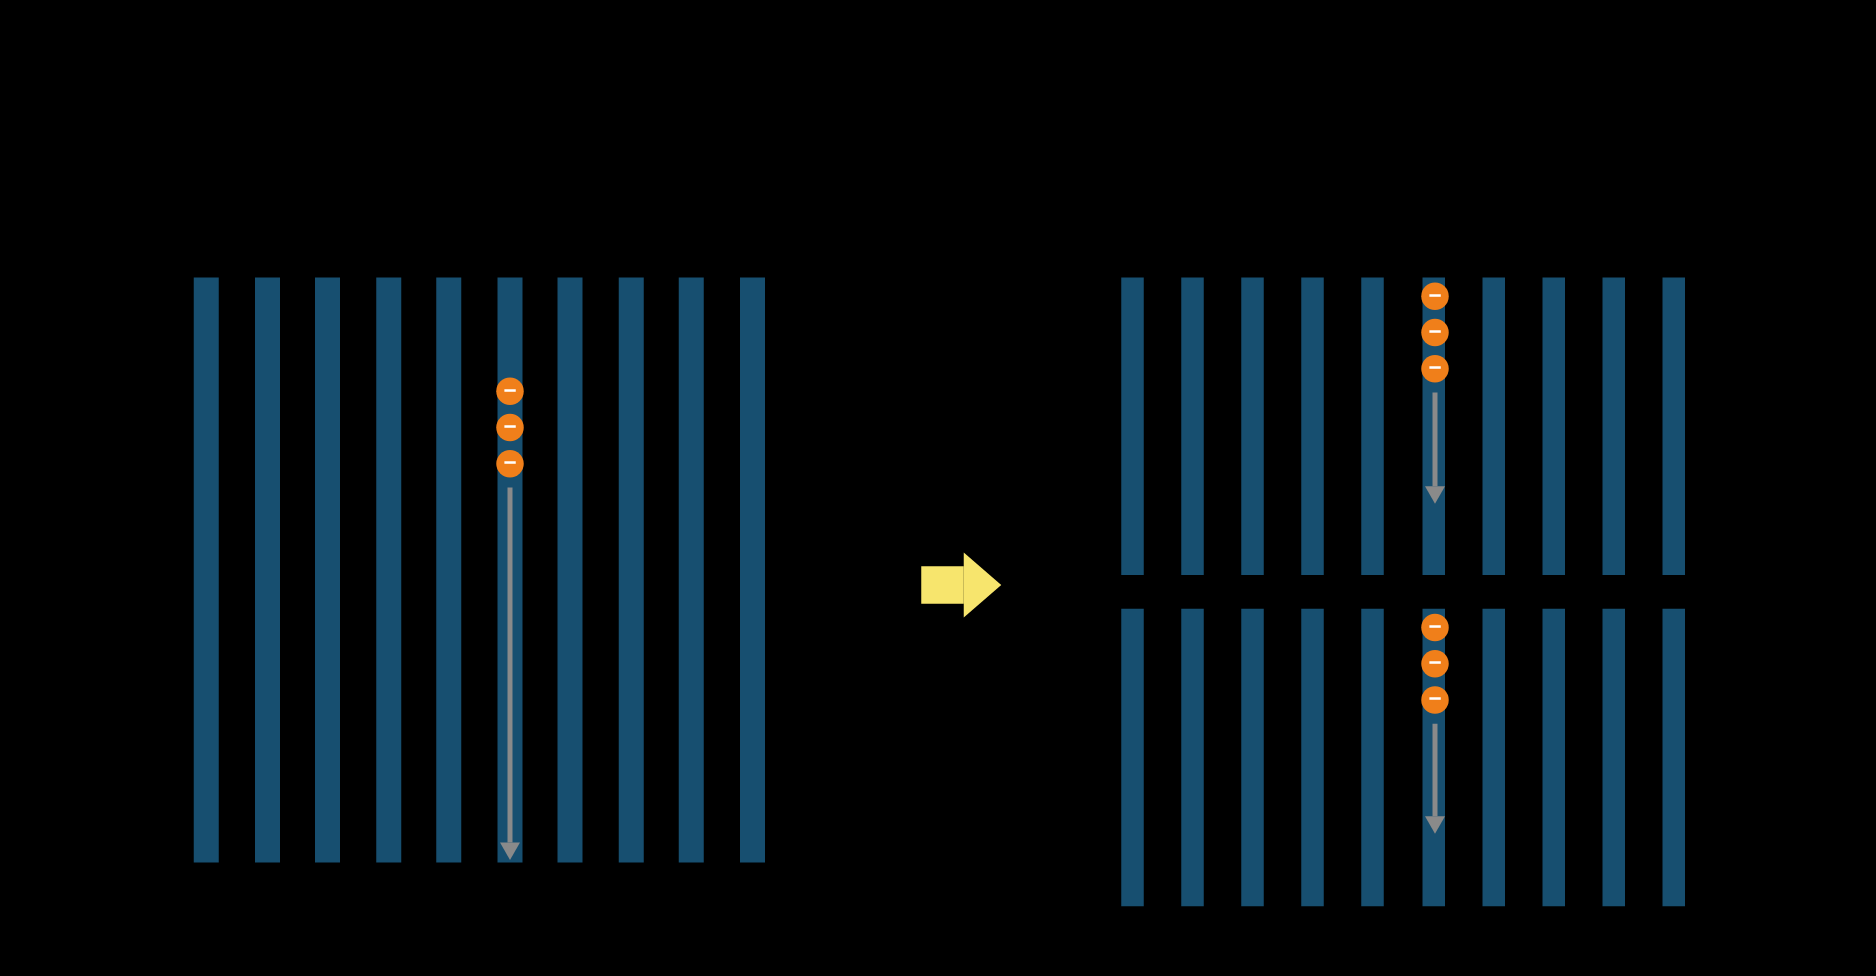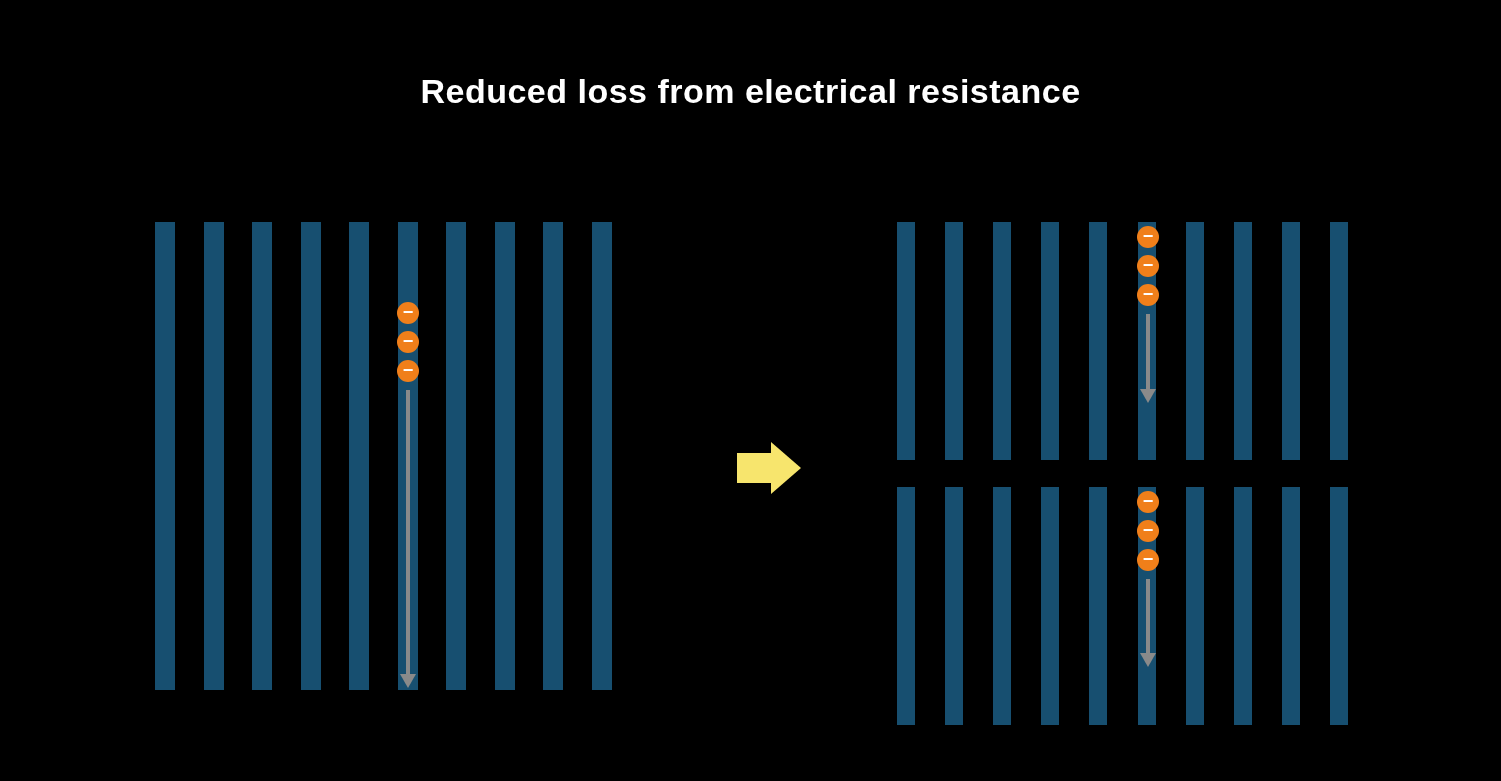--- a/index.html
+++ b/index.html
@@ -98,21 +98,20 @@
     border-top: 26px solid transparent;
     border-bottom: 26px solid transparent;
     border-left: 30px solid var(--transition_arrow, #f7e56d);
   }
 </style>
 </head>
 <body>
 
 <div class="page">
 
-  <div class="title">Reduced loss from electrical resistance</div>
 
   <div class="bar-group group-left">
     <div class="bar"></div>
   <div class="bar"></div>
       <div class="bar"></div>
       <div class="bar"></div>
       <div class="bar"></div>
       <div class="bar"></div>
       <div class="bar"></div>
       <div class="bar"></div>

